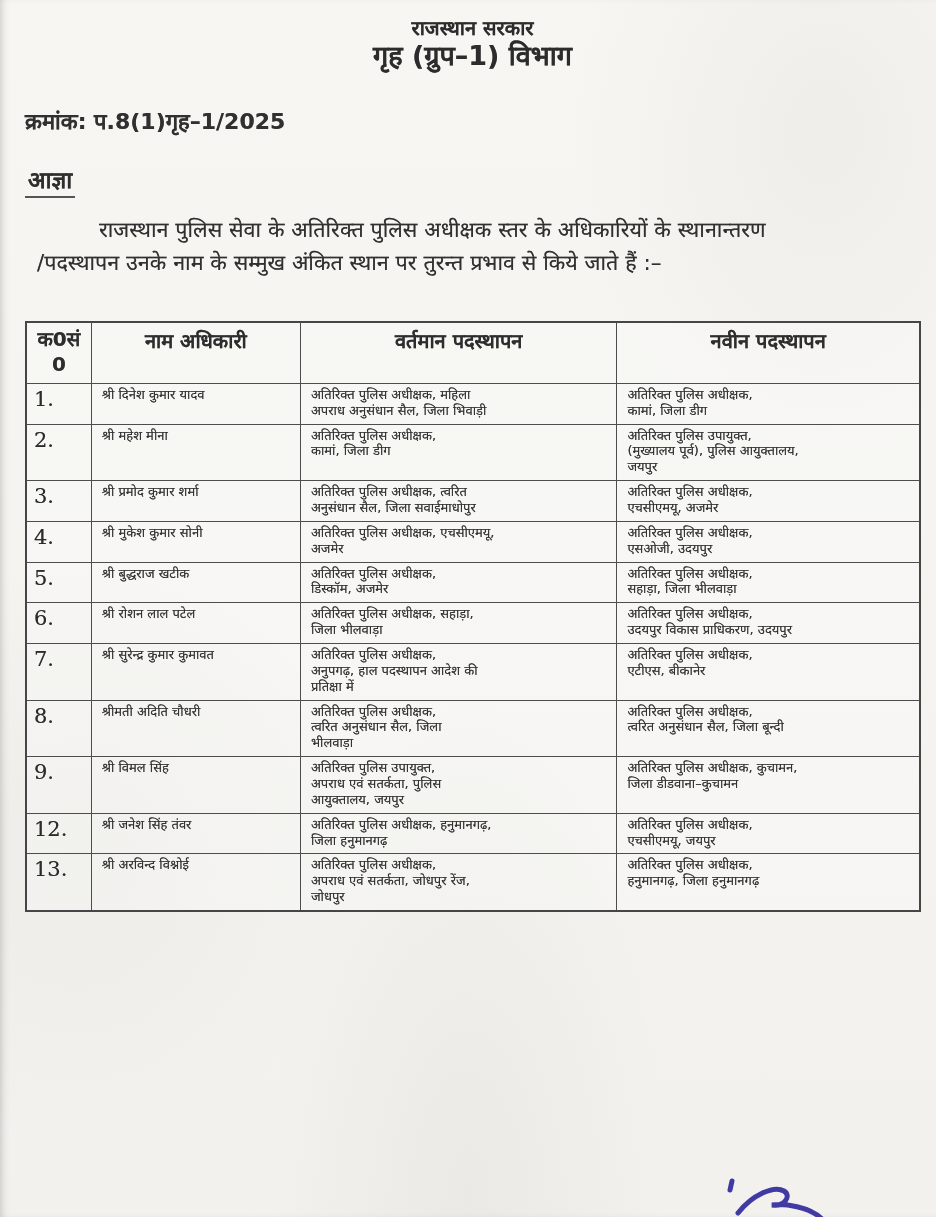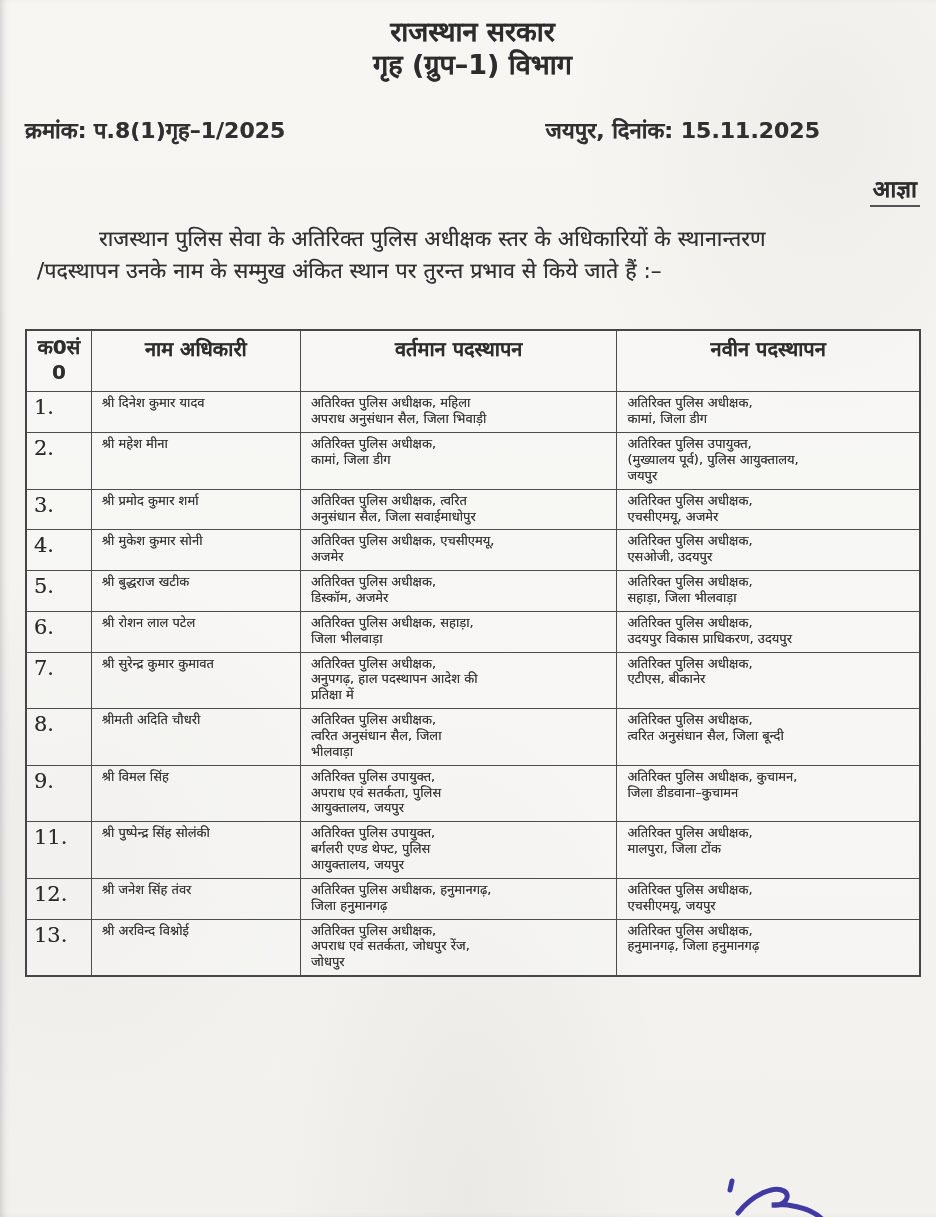--- a/index.html
+++ b/index.html
@@ -25,41 +25,41 @@
   }
   .doc-text {
     text-shadow: 0 0 0.6px rgba(55,55,55,0.55);
   }
   .header-block {
     text-align: center;
     margin-top: 6px;
     line-height: 1.22;
   }
   .org-title {
-    font-size: 27px;
+    font-size: 20px;
     font-weight: 700;
     color: #2c2c2c;
   }
   .dept-title {
     font-size: 27px;
     font-weight: 700;
     color: #2c2c2c;
     text-align: center;
   }
   .ref-row {
     display: flex;
     justify-content: space-between;
     margin-top: 32px;
     padding-right: 100px;
     font-size: 22px;
     font-weight: 600;
     color: #303030;
   }
   .order-heading-wrap {
-    text-align: right;
+    text-align: left;
     margin-top: 28px;
   }
   .order-heading {
     display: inline-block;
     font-size: 23px;
     font-weight: 700;
     color: #2e2e2e;
     border-bottom: 2px solid #555;
     padding: 0 3px 1px 3px;
   }
@@ -127,21 +127,20 @@
 
 <div class="page">
 
   <div class="header-block doc-text">
     <div class="org-title">राजस्थान सरकार</div>
     <div class="dept-title">गृह (ग्रुप–1) विभाग</div>
   </div>
 
   <div class="ref-row doc-text">
     <span>क्रमांक: प.8(1)गृह–1/2025</span>
-    <span>जयपुर, दिनांक: 15.11.2025</span>
   </div>
 
   <div class="order-heading-wrap">
     <span class="order-heading doc-text">आज्ञा</span>
   </div>
 
   <div class="intro-para doc-text">राजस्थान पुलिस सेवा के अतिरिक्त पुलिस अधीक्षक स्तर के अधिकारियों के स्थानान्तरण
 /पदस्थापन उनके नाम के सम्मुख अंकित स्थान पर तुरन्त प्रभाव से किये जाते हैं :–</div>
 
   <table class="transfer-table doc-text">
@@ -231,29 +230,20 @@
         <tr>
     <td class="sn-cell">9.</td>
     <td>श्री विमल सिंह</td>
     <td>अतिरिक्त पुलिस उपायुक्त,
 अपराध एवं सतर्कता, पुलिस
 आयुक्तालय, जयपुर</td>
     <td>अतिरिक्त पुलिस अधीक्षक, कुचामन,
 जिला डीडवाना–कुचामन</td>
   </tr>
         <tr>
-    <td class="sn-cell">11.</td>
-    <td>श्री पुष्पेन्द्र सिंह सोलंकी</td>
-    <td>अतिरिक्त पुलिस उपायुक्त,
-बर्गलरी एण्ड थेफ्ट, पुलिस
-आयुक्तालय, जयपुर</td>
-    <td>अतिरिक्त पुलिस अधीक्षक,
-मालपुरा, जिला टोंक</td>
-  </tr>
-        <tr>
     <td class="sn-cell">12.</td>
     <td>श्री जनेश सिंह तंवर</td>
     <td>अतिरिक्त पुलिस अधीक्षक, हनुमानगढ़,
 जिला हनुमानगढ़</td>
     <td>अतिरिक्त पुलिस अधीक्षक,
 एचसीएमयू, जयपुर</td>
   </tr>
         <tr>
     <td class="sn-cell">13.</td>
     <td>श्री अरविन्द विश्नोई</td>

